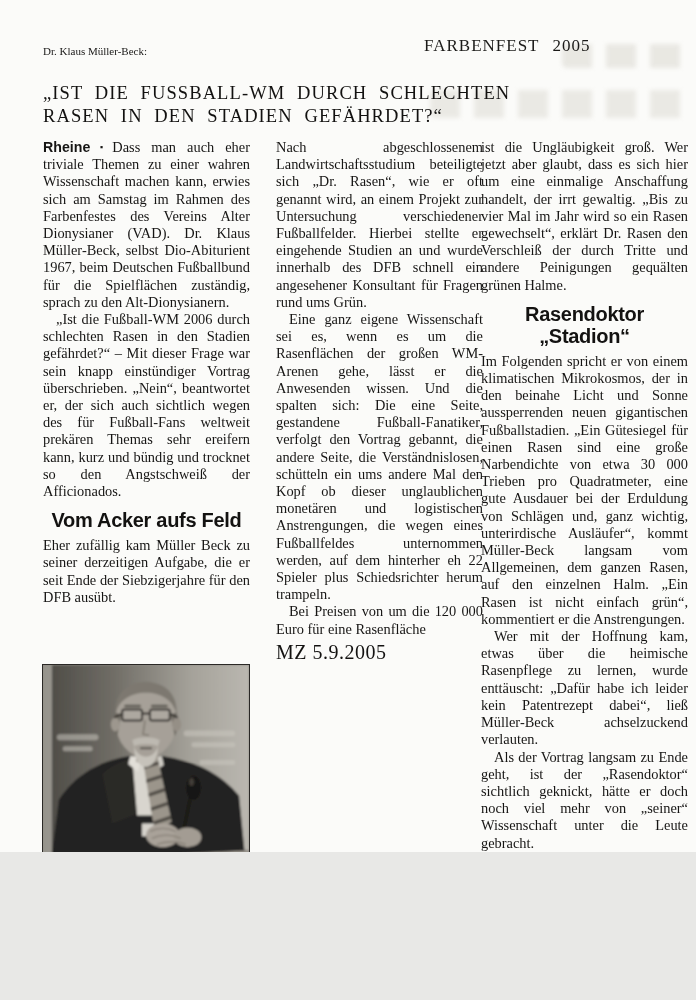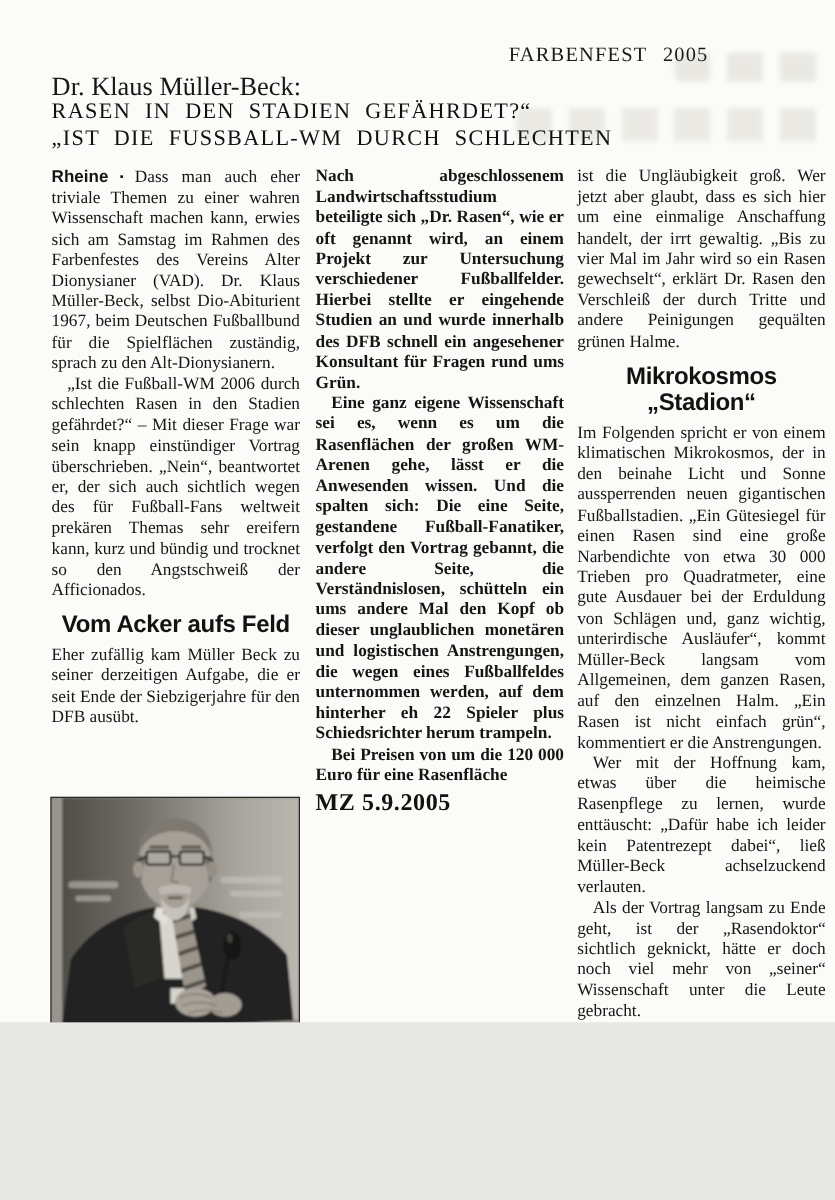--- a/index.html
+++ b/index.html
@@ -17,35 +17,35 @@
   .g1{left:562px; top:44px;  width:128px; height:24px; opacity:.55;}
   .g2{left:430px; top:90px;  width:258px; height:28px; opacity:.5;}
   .g3{left:404px; top:898px; width:286px; height:11px; opacity:.28;}
   .g4{left:424px; top:916px; width:262px; height:10px; opacity:.22;}
   
   .masthead{
     position:absolute; left:424px; top:36px;
     font-size:17px; letter-spacing:1px; word-spacing:8px; color:#1b1a18;
   }
   .kicker{
-    position:absolute; left:43px; top:59px;
-    font-size:22px; color:#181716;
+    position:absolute; left:43px; top:45px;
+    font-size:11px; color:#181716;
   }
   .headline{
     position:absolute; left:43px; top:82px; width:520px;
     font-size:18.5px; line-height:23px; letter-spacing:1.1px; word-spacing:6px;
     color:#121110; font-weight:400;
   }
   
   .col{
     position:absolute; top:139px; width:207px; height:840px;
     font-size:14.4px; line-height:17.2px; text-align:justify;
     hyphens:auto; -webkit-hyphens:auto;
   }
-  .col1{left:43px;} .col2{left:263px;font-weight:bold;} .col3{left:481px;}
+  .col1{left:43px;} .col2{left:276px;} .col3{left:481px;}
   .col p{margin:0;}
   .col p.ind{text-indent:13px;}
   .lead-loc{
     font-family:"Liberation Sans", sans-serif; font-weight:bold; font-size:14.2px;
   }
   .lead-sep{
     font-family:"Liberation Sans", sans-serif; font-size:9px; vertical-align:2px; padding:0 2px;
   }
   .subhead{
     font-family:"Liberation Sans", sans-serif; font-weight:bold;
@@ -87,41 +87,41 @@
 <div class="page">
 
   <div class="ghost g1"></div>
   <div class="ghost g2"></div>
   <div class="ghost g3"></div>
   <div class="ghost g4"></div>
 
   <div class="masthead">FARBENFEST  2005</div>
   <div class="kicker">Dr. Klaus Müller-Beck:</div>
   <div class="headline">
+    <div>„IST DIE FUSSBALL-WM DURCH SCHLECHTEN</div>
     <div>RASEN IN DEN STADIEN GEFÄHRDET?“</div>
-    <div>„IST DIE FUSSBALL-WM DURCH SCHLECHTEN</div>
   </div>
 
   <div class="col col1">
     <p><span class="lead-loc">Rheine</span><span class="lead-sep">▪</span><span>Dass man auch eher triviale Themen zu einer wahren Wissenschaft machen kann, erwies sich am Samstag im Rahmen des Farbenfestes des Vereins Alter Dionysianer (VAD). Dr. Klaus Müller-Beck, selbst Dio-Abiturient 1967, beim Deutschen Fußballbund für die Spielflächen zuständig, sprach zu den Alt-Dionysianern.</span></p>
     <p class="ind">„Ist die Fußball-WM 2006 durch schlechten Rasen in den Stadien gefährdet?“ – Mit dieser Frage war sein knapp einstündiger Vortrag überschrieben. „Nein“, beantwortet er, der sich auch sichtlich wegen des für Fußball-Fans weltweit prekären Themas sehr ereifern kann, kurz und bündig und trocknet so den Angstschweiß der Afficionados.</p>
     <div class="subhead">Vom Acker aufs Feld</div>
     <p>Eher zufällig kam Müller Beck zu seiner derzeitigen Aufgabe, die er seit Ende der Siebzigerjahre für den DFB ausübt.</p>
   </div>
 
   <div class="col col2">
     <p>Nach abgeschlossenem Landwirtschaftsstudium beteiligte sich „Dr. Rasen“, wie er oft genannt wird, an einem Projekt zur Untersuchung verschiedener Fußballfelder. Hierbei stellte er eingehende Studien an und wurde innerhalb des DFB schnell ein angesehener Konsultant für Fragen rund ums Grün.</p>
     <p class="ind">Eine ganz eigene Wissenschaft sei es, wenn es um die Rasenflächen der großen WM-Arenen gehe, lässt er die Anwesenden wissen. Und die spalten sich: Die eine Seite, gestandene Fußball-Fanatiker, verfolgt den Vortrag gebannt, die andere Seite, die Verständnislosen, schütteln ein ums andere Mal den Kopf ob dieser unglaublichen monetären und logistischen Anstrengungen, die wegen eines Fußballfeldes unternommen werden, auf dem hinterher eh 22 Spieler plus Schiedsrichter herum trampeln.</p>
     <p class="ind">Bei Preisen von um die 120 000 Euro für eine Rasenfläche</p>
     <div class="dateline">MZ 5.9.2005</div>
   </div>
 
   <div class="col col3">
     <p>ist die Ungläubigkeit groß. Wer jetzt aber glaubt, dass es sich hier um eine einmalige Anschaffung handelt, der irrt gewaltig. „Bis zu vier Mal im Jahr wird so ein Rasen gewechselt“, erklärt Dr. Rasen den Verschleiß der durch Tritte und andere Peinigungen gequälten grünen Halme.</p>
-    <div class="subhead">Mikrokosmos „Stadion“</div>
+    <div class="subhead">Rasendoktor „Stadion“</div>
     <p>Im Folgenden spricht er von einem klimatischen Mikrokosmos, der in den beinahe Licht und Sonne aussperrenden neuen gigantischen Fußballstadien. „Ein Gütesiegel für einen Rasen sind eine große Narbendichte von etwa 30 000 Trieben pro Quadratmeter, eine gute Ausdauer bei der Erduldung von Schlägen und, ganz wichtig, unterirdische Ausläufer“, kommt Müller-Beck langsam vom Allgemeinen, dem ganzen Rasen, auf den einzelnen Halm. „Ein Rasen ist nicht einfach grün“, kommentiert er die Anstrengungen.</p>
     <p class="ind">Wer mit der Hoffnung kam, etwas über die heimische Rasenpflege zu lernen, wurde enttäuscht: „Dafür habe ich leider kein Patentrezept dabei“, ließ Müller-Beck achselzuckend verlauten.</p>
     <p class="ind">Als der Vortrag langsam zu Ende geht, ist der „Rasendoktor“ sichtlich geknickt, hätte er doch noch viel mehr von „seiner“ Wissenschaft unter die Leute gebracht.</p>
     <div class="byline"><span class="sq">▪</span><span>Patrick Gödde</span></div>
   </div>
 
   <div class="photo-block">
     <div class="photo-frame">
       <svg width="206" height="211" viewBox="0 0 208 213" xmlns="http://www.w3.org/2000/svg">
         <defs>

